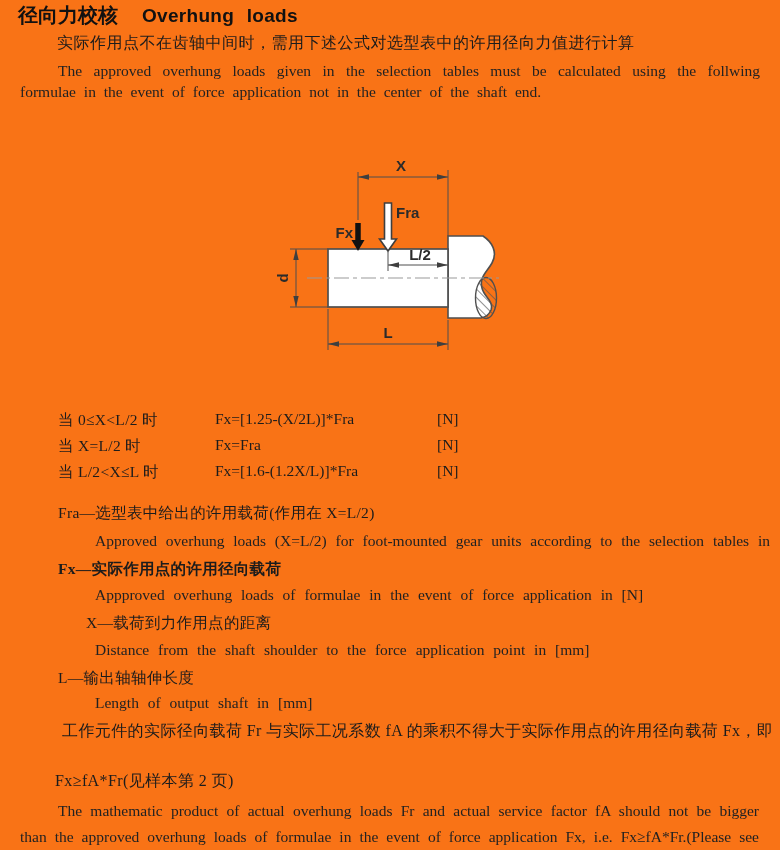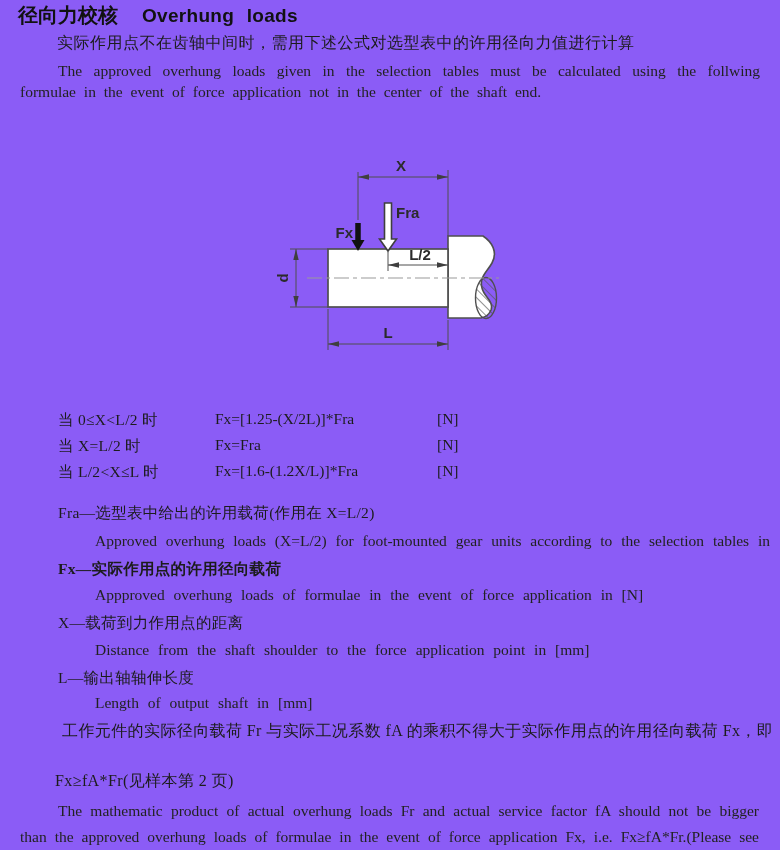--- a/index.html
+++ b/index.html
@@ -1,18 +1,18 @@
 <!DOCTYPE html>
 <html><head>
 <meta charset="utf-8">
 <style>
   html,body { margin:0; padding:0; background:#ffffff; }
   .page {
     position:relative; width:780px; height:850px; overflow:hidden;
-    background:#8b5cf6; color:#1c1c1c;
+    background:#f97316; color:#1c1c1c;
     font-family:"Liberation Serif","DejaVu Serif",serif;
   }
   .title {
     position:absolute; left:18px; top:2px;
     font-family:"Liberation Sans","DejaVu Sans",sans-serif;
     font-weight:700; font-size:20px; color:#111;
   }
   .title .en { margin-left:24px; font-size:19px; letter-spacing:.3px; word-spacing:7px; }
   .intro-zh {
     position:absolute; left:57px; top:33px; font-size:16px; letter-spacing:.5px;
@@ -127,21 +127,21 @@
       <span class="unit">[N]</span>
     </div>
   </div>
 
   <div class="def-term" style="top:503px;">Fra—选型表中给出的许用载荷(作用在 X=L/2)</div>
   <div class="def-desc" style="top:532px;">Approved overhung loads (X=L/2) for foot-mounted gear units according to the selection tables in [N]</div>
 
   <div class="def-term" style="top:559px;font-weight:bold;">Fx—实际作用点的许用径向载荷</div>
   <div class="def-desc" style="top:586px;">Appproved overhung loads of formulae in the event of force application in [N]</div>
 
-  <div class="def-term" style="top:613px;">X—载荷到力作用点的距离</div>
+  <div class="def-term" style="top:613px;margin-left:28px;">X—载荷到力作用点的距离</div>
   <div class="def-desc" style="top:641px;">Distance from the shaft shoulder to the force application point in [mm]</div>
 
   <div class="def-term" style="top:668px;">L—输出轴轴伸长度</div>
   <div class="def-desc" style="top:694px;">Length of output shaft in [mm]</div>
 
   <div class="closing-zh1">工作元件的实际径向载荷 Fr 与实际工况系数 fA 的乘积不得大于实际作用点的许用径向载荷 Fx，即</div>
   <div class="closing-zh2">Fx≥fA*Fr(见样本第 2 页)</div>
   <div class="para-en closing-en">The mathematic product of actual overhung loads Fr and actual service factor fA should not be bigger than the approved overhung loads of formulae in the event of force application Fx, i.e. Fx≥fA*Fr.(Please see Page.2)</div>
 
 </div>

